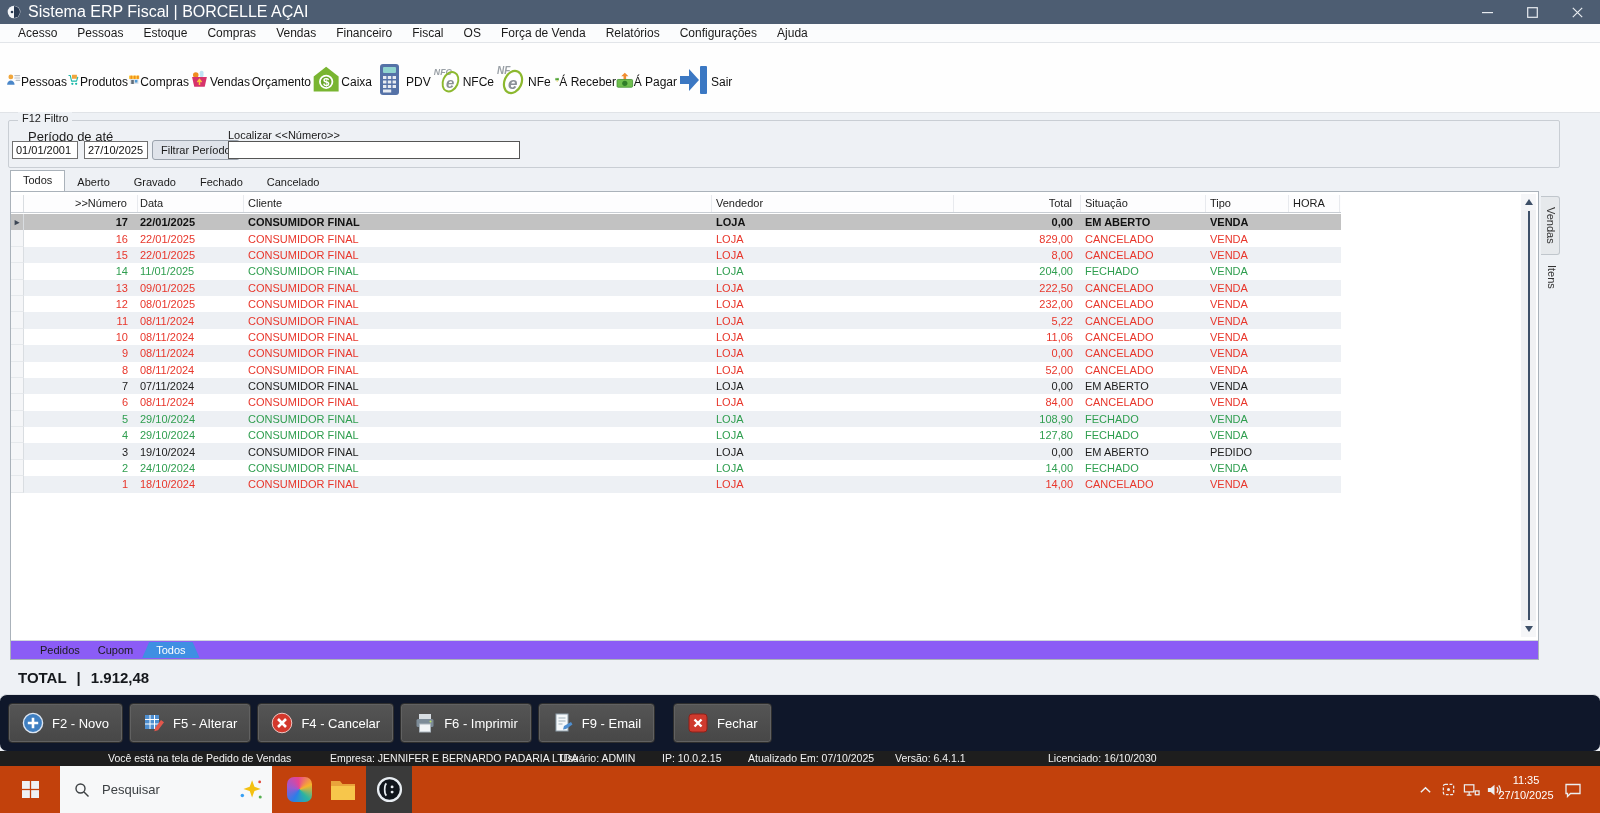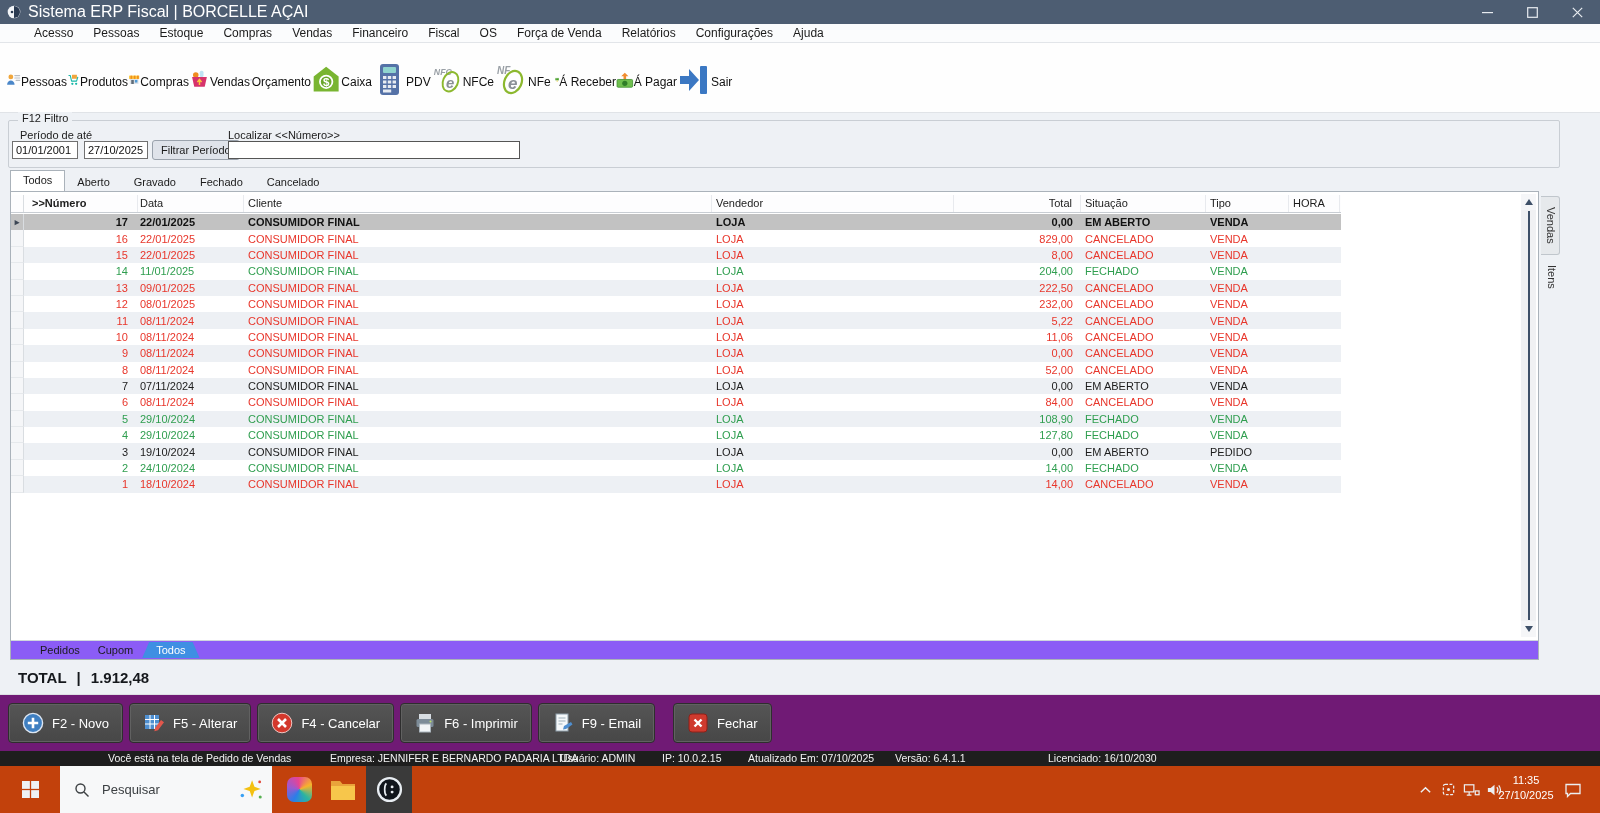--- a/index.html
+++ b/index.html
@@ -9,33 +9,33 @@
   #screen { position:relative; width:1600px; height:813px; background:#eef1f5; overflow:hidden; }
 
   
   #titlebar { left:0; top:0; width:1600px; height:24px; background:var(--titlebar,#4d5d72); display:flex; align-items:center; color:#fff; }
   #titlebar .t-logo { width:14px; height:14px; margin:0 7px 0 7px; }
   #titlebar .t-text { font-size:16px; }
   .win-ctrls { position:absolute; right:0; top:0; height:24px; display:flex; }
   .win-ctrl { width:45px; height:24px; display:flex; align-items:center; justify-content:center; }
 
   
-  #menubar { left:0; top:24px; width:1600px; height:19px; background:#fbfcfd; border-bottom:1px solid #e2e5e9; display:flex; align-items:center; padding-left:24px; }
+  #menubar { left:0; top:24px; width:1600px; height:19px; background:#fbfcfd; border-bottom:1px solid #e2e5e9; display:flex; align-items:center; padding-left:8px; }
   .menu-item { font-size:12px; color:#1b1b1b; padding:0 10px; cursor:default; }
 
   
   #toolbar { left:0; top:43px; width:1600px; height:70px; background:#fefefe; border-bottom:1px solid #e0e3e7; display:flex; padding-left:6px; }
   .tool-item { width:61px; height:68px; display:flex; flex-direction:row; align-items:center; justify-content:flex-start; padding-top:6px; }
   .tool-item svg { width:34px; height:34px; }
   .tool-label { font-size:12px; color:#111; margin-top:4px; white-space:nowrap; }
 
   
   #filterbox { left:8px; top:120px; width:1552px; height:48px; border:1px solid #c9ced4; border-radius:2px; }
   #filter-legend { left:18px; top:112px; background:#eef1f5; padding:0 4px; font-size:11px; color:#1b1b1b; }
-  #period-label { left:20px; top:129px; font-size:11px; color:#1b1b1b; }
+  #period-label { left:28px; top:129px; font-size:13px; color:#1b1b1b; }
   .date-input { position:absolute; top:141px; height:18px; border:1px solid #707070; font-size:11px; font-family:"Liberation Sans",sans-serif; padding:0 3px; background:#fff; color:#111; }
   #date-from { left:12px; width:66px; }
   #date-to { left:84px; width:64px; }
   #filter-btn { left:152px; top:140px; height:20px; padding:0 8px; font-size:11px; background:#dfe3ea; border:1px solid #9aa2ac; border-radius:3px; color:#1b1b1b; display:flex; align-items:center; }
   #localizar-label { left:228px; top:129px; font-size:11px; color:#1b1b1b; }
   #localizar-input { position:absolute; left:228px; top:141px; width:292px; height:18px; border:1px solid #555; font-size:11px; font-family:"Liberation Sans",sans-serif; padding:0 3px; background:#fff; }
 
   
   #toptabs { left:10px; top:171px; height:20px; display:flex; align-items:flex-end; }
   .toptab { font-size:11px; color:#1b1b1b; padding:3px 12px; }
@@ -54,21 +54,21 @@
   .c-sel { width:13px; align-self:stretch; background:#f5f6f8; border-right:1px solid #d9dde1; border-bottom:1px solid #e6e9ec; font-size:9px; color:#3c4654; display:flex; align-items:center; justify-content:center; }
   .grid-row.selected .c-sel { background:transparent; border-bottom:none; }
   .c-num { width:114px; text-align:right; padding-right:10px; }
   .c-data { width:106px; padding-left:2px; }
   .c-cli { width:468px; padding-left:4px; }
   .c-ven { width:242px; padding-left:4px; }
   .c-tot { width:127px; text-align:right; padding-right:8px; }
   .c-sit { width:125px; padding-left:4px; }
   .c-tipo { width:83px; padding-left:4px; }
   .c-hora { width:51px; padding-left:4px; }
-  .hcell.c-num { padding-left:8px; text-align:left;font-weight:bold; }
+  .hcell.c-num { padding-left:8px; text-align:right; }
 
   
   #vscroll { position:absolute; right:2px; top:2px; bottom:22px; width:15px; background:#f0f1f3; }
   .sb-btn { position:absolute; left:0; width:15px; height:16px; background:#f5f6f8; display:flex; align-items:center; justify-content:center; }
   .sb-up { top:0; } .sb-down { bottom:0; }
   .tri-up { width:0; height:0; border-left:4px solid transparent; border-right:4px solid transparent; border-bottom:6px solid #3e5068; }
   .tri-down { width:0; height:0; border-left:4px solid transparent; border-right:4px solid transparent; border-top:6px solid #3e5068; }
   #sb-line { position:absolute; left:50%; margin-left:-1px; top:17px; bottom:17px; width:2px; background:#3e5068; }
 
   
@@ -80,21 +80,21 @@
   #sidetabs { left:1541px; top:196px; display:flex; flex-direction:column; }
   .sidetab { writing-mode:vertical-rl; font-size:11px; color:#333; padding:10px 2px; width:19px; text-align:center; }
   .sidetab.active { background:#e6e9ec; border:1px solid #c0c6cc; border-left:none; border-radius:0 3px 3px 0; }
 
   
   #totalbar { left:0; top:661px; width:1600px; height:33px; background:#eef1f5; display:flex; align-items:center; padding-left:18px; }
   #totalbar span { font-size:15px; font-weight:bold; color:#15181c; }
   #totalbar .sep { margin:0 10px; }
 
   
-  #actionbar { left:0; top:694px; width:1600px; height:57px; background:#701a75; border-top:1px solid #dde0e4; display:flex; align-items:center; padding-left:8px; }
+  #actionbar { left:0; top:694px; width:1600px; height:57px; background:#0f172a; border-top:1px solid #dde0e4; display:flex; align-items:center; padding-left:8px;border-radius:7px; }
   .act-btn { height:40px; margin-right:6px; background:linear-gradient(#555,#474747); border:1px solid #2e2e2e; box-shadow:inset 0 0 0 1px #616161; border-radius:4px; display:flex; align-items:center; gap:8px; padding:0 13px; color:#fff; font-size:13px; white-space:nowrap; }
   .act-btn svg { width:22px; height:22px; flex:none; }
   .act-btn.fechar { margin-left:12px; }
 
   
   #statusbar { left:0; top:751px; width:1600px; height:15px; background:#1e1e1e; color:#f2f2f2; font-size:10.5px; }
   #statusbar span { position:absolute; top:1px; white-space:nowrap; }
 
   
   #taskbar { left:0; top:766px; width:1600px; height:47px; background:#c2410c; }

